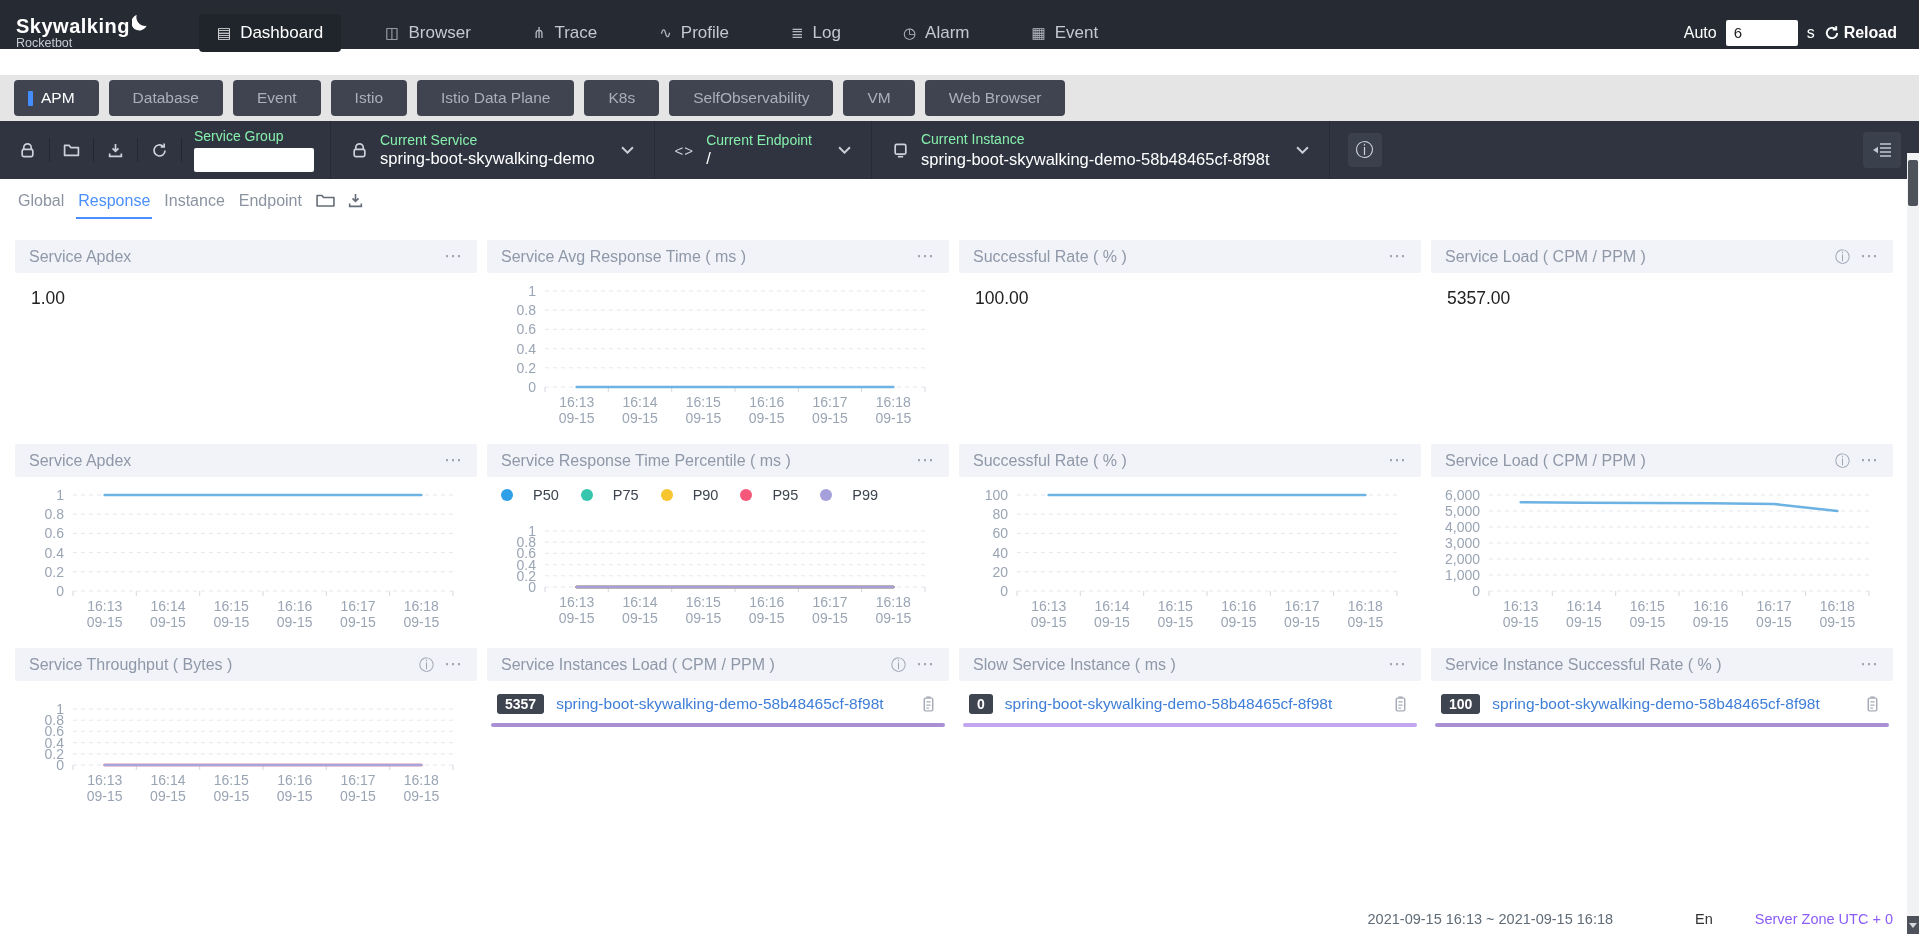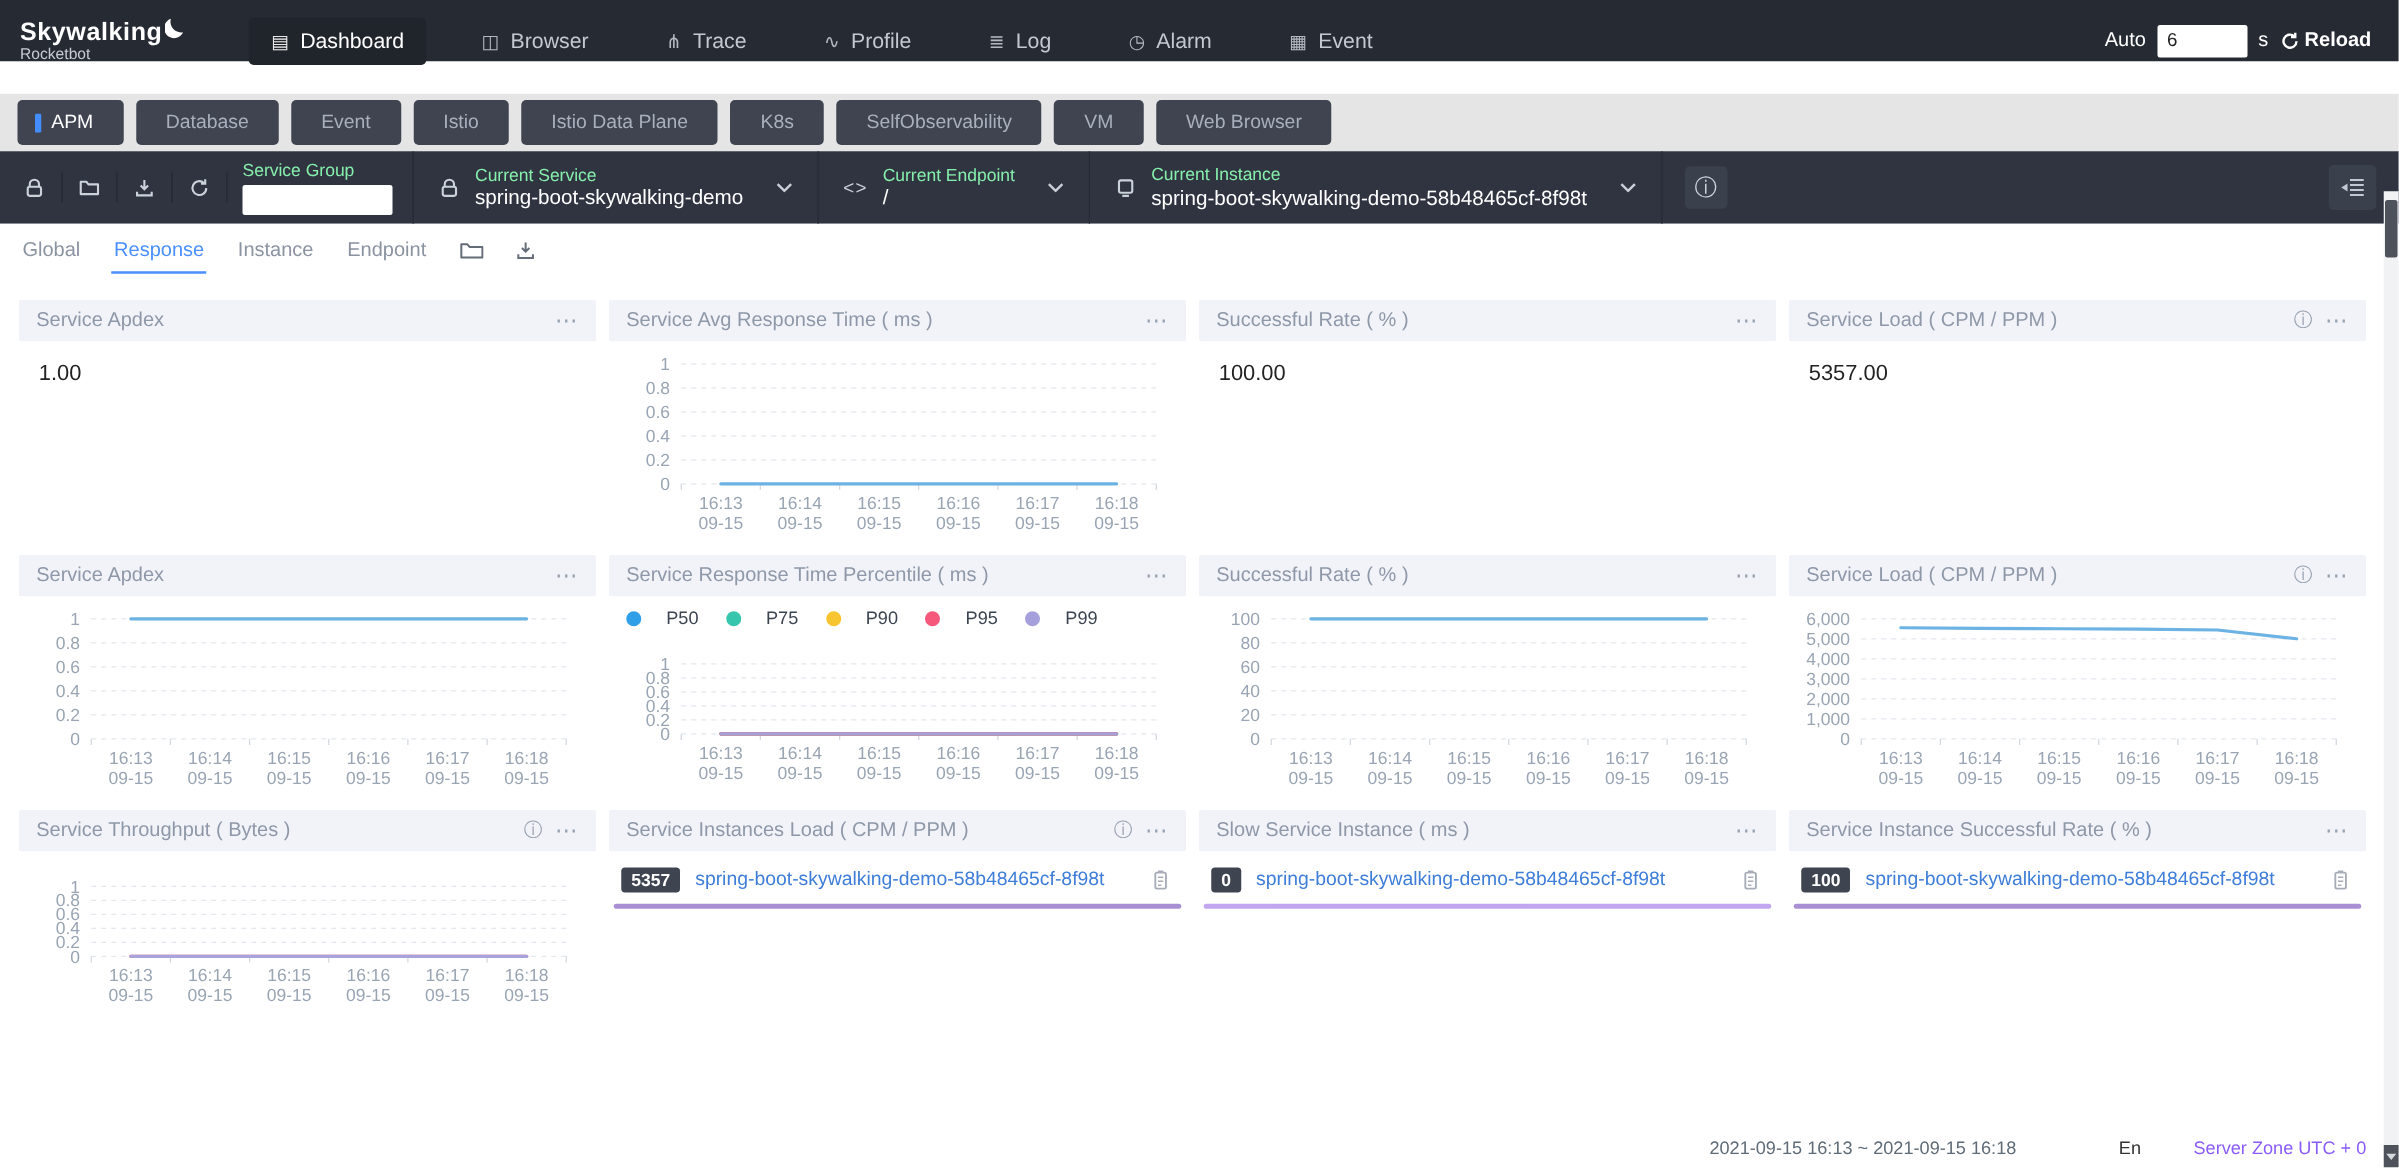--- a/index.html
+++ b/index.html
@@ -36,21 +36,21 @@
   .tb-input { width:120px; height:24px; border:none; border-radius:2px; background:#fff; font-size:14px; padding:0 6px; font-family:inherit; }
   .tb-select { display:flex; align-items:center; padding:0 18px; cursor:pointer; }
   .tb-select .sicon { margin-right:12px; display:flex; color:#ccd2da; font-size:15px; letter-spacing:1px; }
   .tb-col { display:flex; flex-direction:column; }
   .tb-value { color:#fff; font-size:16.5px; line-height:19px; }
   .tb-chevron { margin-left:26px; display:flex; }
   .tb-infobtn { width:34px; height:34px; background:#3a404c; border-radius:4px; color:#cfd4dc; font-size:18px; display:flex; align-items:center; justify-content:center; margin-left:16px; cursor:pointer; }
   .tb-collapse { margin-left:auto; width:38px; height:36px; background:#3a404c; border-radius:4px; display:flex; align-items:center; justify-content:center; cursor:pointer; }
 
   
-  .view-tabs { height:43px; display:flex; align-items:center; padding:0 16px; gap:23px; background:#fff; }
+  .view-tabs { height:43px; display:flex; align-items:center; padding:0 16px; gap:10px; background:#fff; }
   .vtab { font-size:16px; color:#8b93a1; cursor:pointer; padding:9px 2px 7px; border-bottom:2.5px solid transparent; }
   .vtab.active { color:#4a8ffd; border-bottom-color:#4a8ffd; }
   .vtab-iconbtn { display:flex; align-items:center; cursor:pointer; margin-left:2px; }
 
   
   .grid { margin:18px 26px 0 15px; display:grid; grid-template-columns:repeat(4,1fr); grid-auto-rows:196px; column-gap:10px; row-gap:8px; }
   .card { background:#fff; overflow:hidden; }
   .card-header { height:33px; background:#f1f3f8; border-radius:2px; display:flex; align-items:center; padding:0 14px; }
   .card-title { color:#8f98a8; font-size:16px; }
   .hicons { margin-left:auto; display:flex; align-items:center; gap:10px; color:#9aa3b1; }

